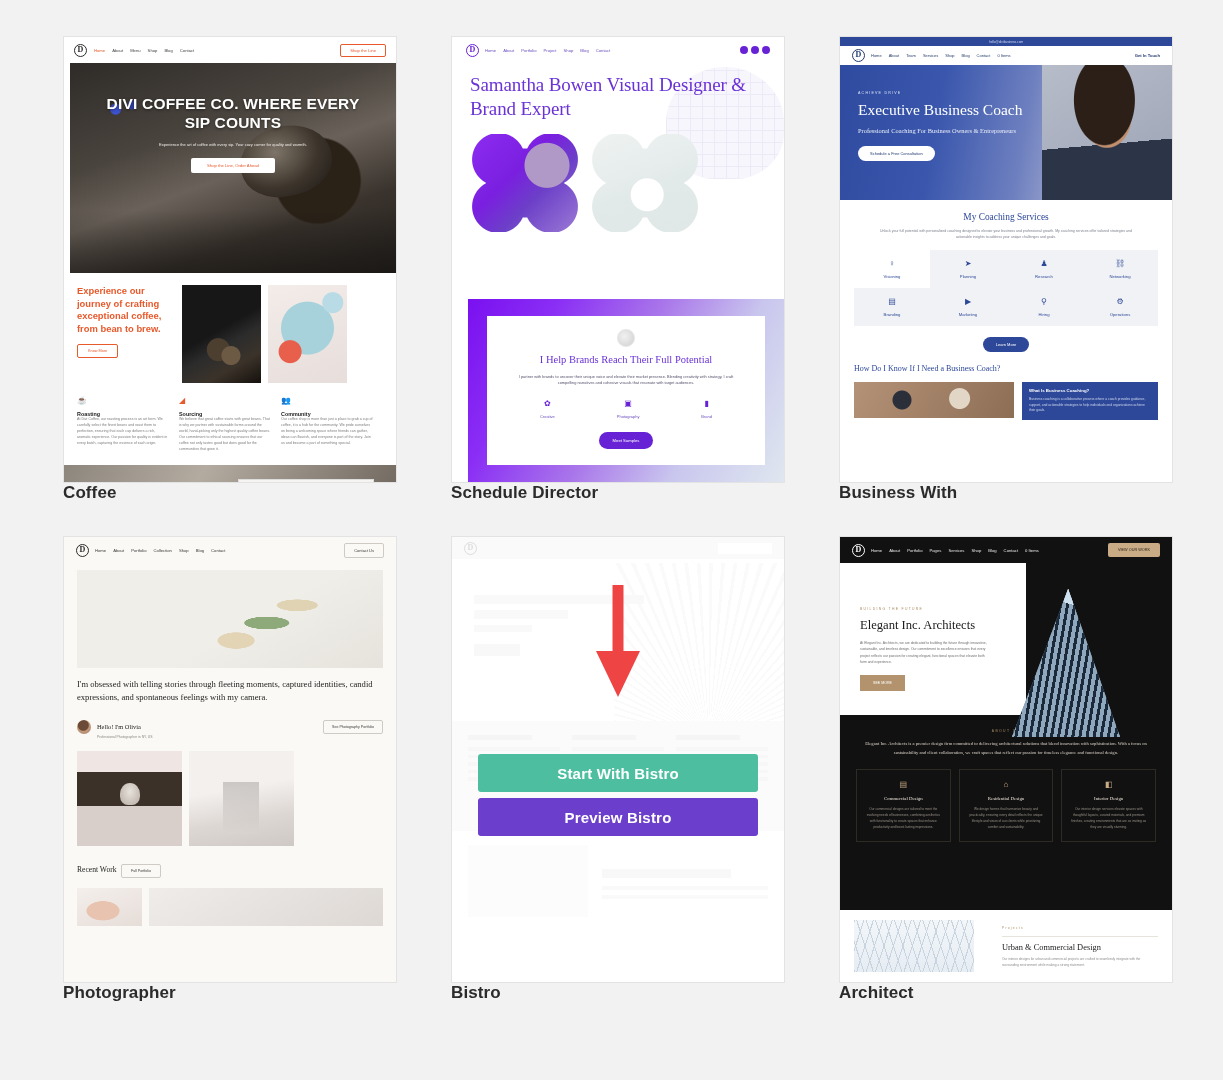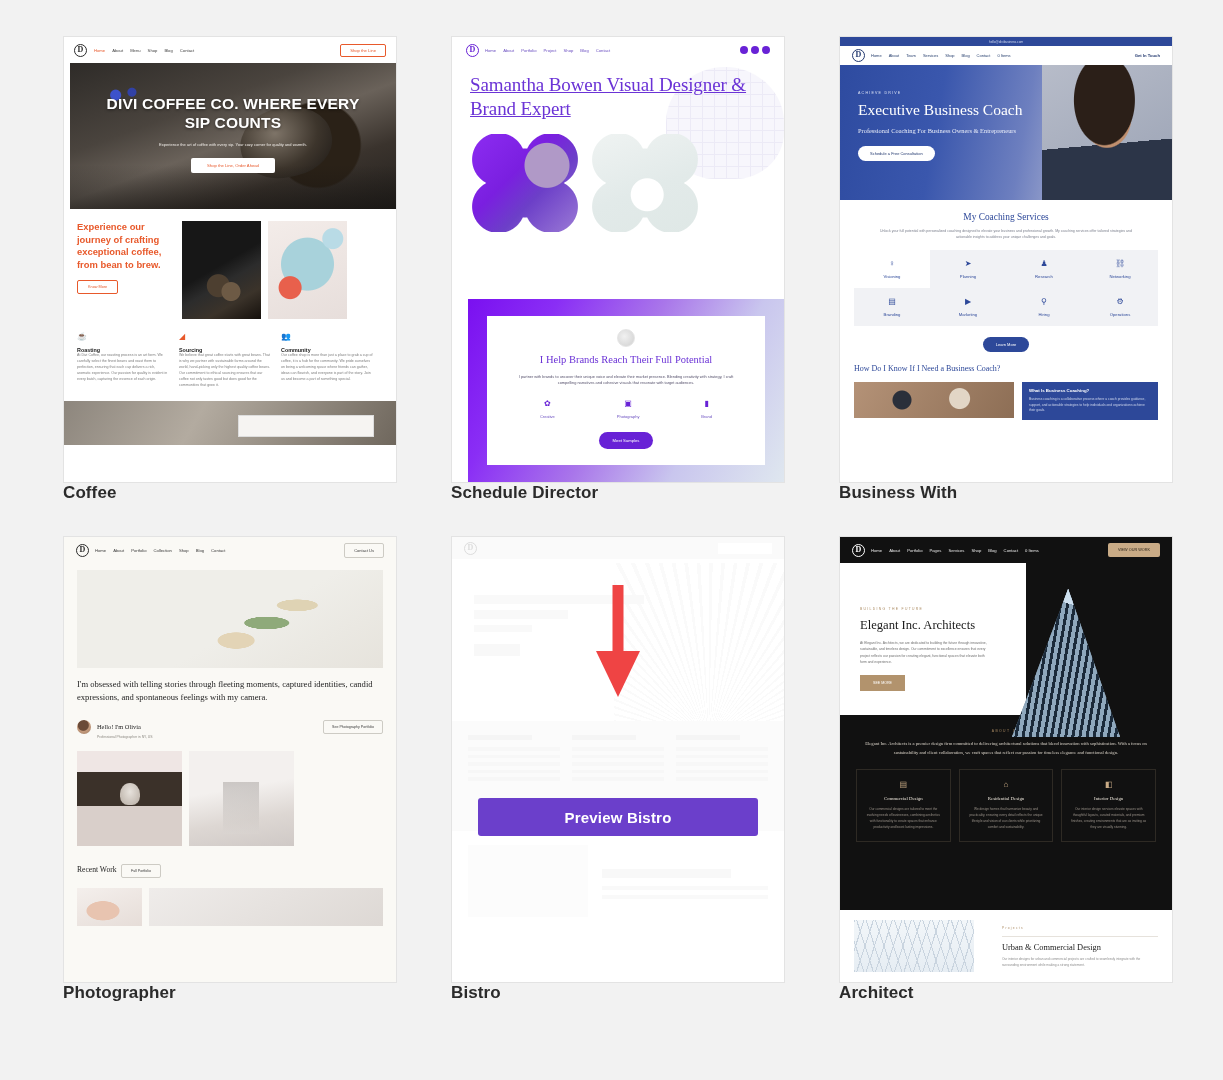--- a/index.html
+++ b/index.html
@@ -54,21 +54,21 @@
   .mbtn {
     margin-left: auto; font-size: 4.2px; padding: 3px 9px;
     border: 1px solid #e8592b; color: #e8592b; border-radius: 2px; white-space: nowrap;
   }
 
   .tiny { font-size: 3.6px; line-height: 1.65; color: #7d7d7d; }
   .tinyhead { font-size: 5.4px; font-weight: bold; color: #222; }
 
   
   .c1-hero {
-    height: 146px; position: relative; overflow: hidden;
+    height: 210px; position: relative; overflow: hidden;
     background:
       radial-gradient(circle at 14% 22%, rgba(60,90,255,.75) 0 5px, transparent 6px),
       radial-gradient(circle at 19% 20%, rgba(40,70,240,.6) 0 4px, transparent 5px),
       radial-gradient(circle at 76% 56%, #2a2117 0 42px, transparent 44px),
       linear-gradient(160deg,#2e2b28 0%, #4a443e 34%, #6a625a 52%, #3a332d 74%, #23201d 100%);
     margin-left: 6px;
   }
   .c1-hero:before {
     content:""; position:absolute; left:52%; top:30%; width:92px; height:70px;
     border-radius:50% 50% 46% 46%;
@@ -143,21 +143,21 @@
   .c2-deco {
     position: absolute; right: 0; top: 30px; width: 118px; height: 112px;
     border-radius: 50% 50% 42% 42%;
     background: repeating-linear-gradient(90deg,#eceaf6 0 1px,transparent 1px 12px),
                 repeating-linear-gradient(0deg,#eceaf6 0 1px,transparent 1px 12px),
                 #f7f6fc;
   }
   .c2-h1 {
     position: relative; z-index: 2; padding: 10px 18px 0 18px;
     color: #6b33d6; font-family: "Liberation Serif", serif;
-    font-size: 19px; line-height: 1.28; letter-spacing: -.1px; text-decoration: underline;
+    font-size: 19px; line-height: 1.28; letter-spacing: -.1px;
   }
   .c2-shapes {
     position: relative; z-index: 2; display: flex; gap: 10px;
     padding: 12px 18px 0 18px;
   }
   .c2-blob {
     width: 110px; height: 98px;
     background:
       radial-gradient(circle at 70% 32%, #b099c7 0 22px, transparent 23px),
       linear-gradient(135deg,#8d2cf2 0%, #7a1fe0 40%, #6c3fc8 62%, #9c7cd6 100%);
@@ -380,21 +380,21 @@
     position:absolute; left: 50%; transform: translateX(-50%); top: 66px;
     width: 0; height: 0; border-left: 22px solid transparent;
     border-right: 22px solid transparent; border-top: 46px solid #ef4444;
   }
   .c5-btn {
     height: 38px; display:flex; align-items:center; justify-content:center;
     color:#fff; font-size: 15px; font-weight: bold; letter-spacing:.2px;
     border-radius: 3px;
   }
   .c5-start { background: #4dbfa0; }
-  .c5-preview { background: #6b3fcb; margin-top: 29px; }
+  .c5-preview { background: #6b3fcb; margin-top: 6px; }
 
   
   .c6 { height:100%; background:#111111; position:relative; overflow:hidden; }
   .c6-nav { height: 26px; background:#111; display:flex; align-items:center; padding:0 12px; gap:6px; }
   .c6-nav .dlogo { border-color:#fff; color:#fff; }
   .c6-nav .mnav span { color:#e7e7e7; }
   .c6-nav .rbtn {
     margin-left:auto; font-size: 3.8px; color:#2a2318; background:#c9ab86;
     padding:5px 10px; border-radius:2px;
   }
@@ -730,20 +730,21 @@
                 <div class="l"></div>
                 <div class="l"></div>
               </div>
           </div>
         </div>
         <div class="c5-overlay">
           <div class="c5-arrow">
             <div class="shaft"></div>
               <div class="head"></div>
           </div>
+          <div class="c5-btn c5-start">Start With Bistro</div>
           <div class="c5-btn c5-preview">Preview Bistro</div>
         </div>
       </div>
     </div>
     <div class="card-label">Bistro</div>
   </div>
 
   <div class="cell row2">
     <div class="card">
       <div class="c6">

